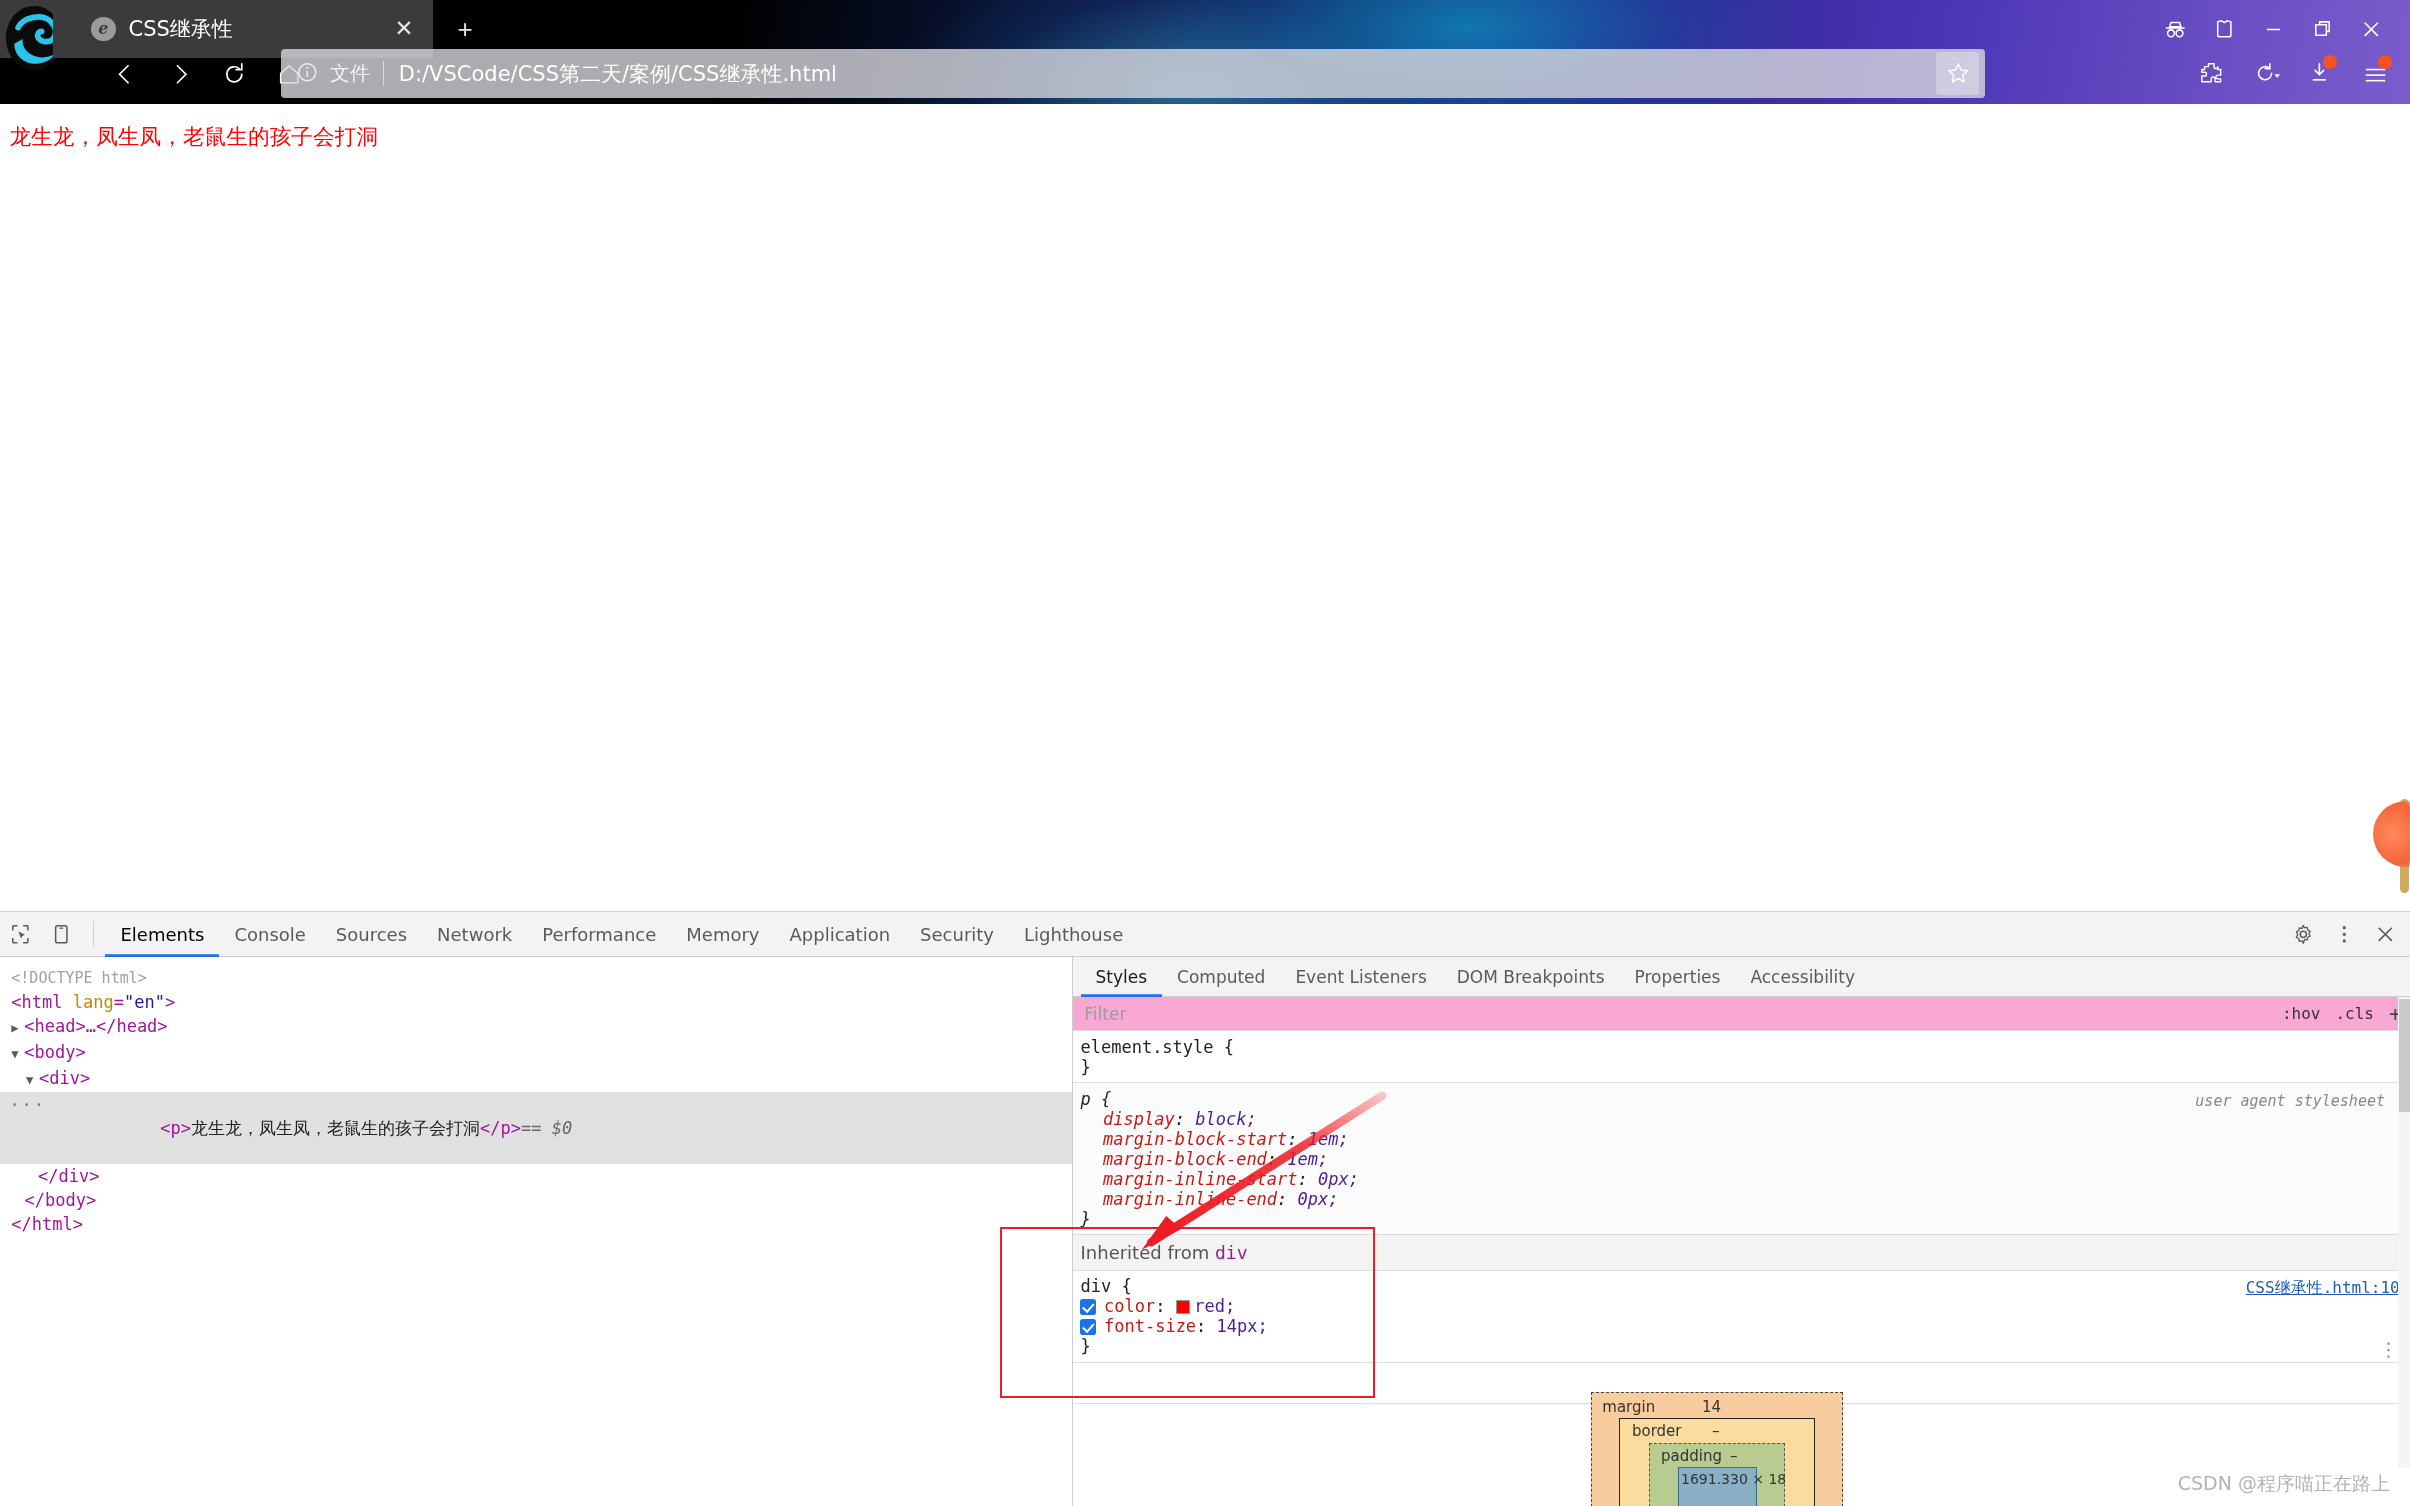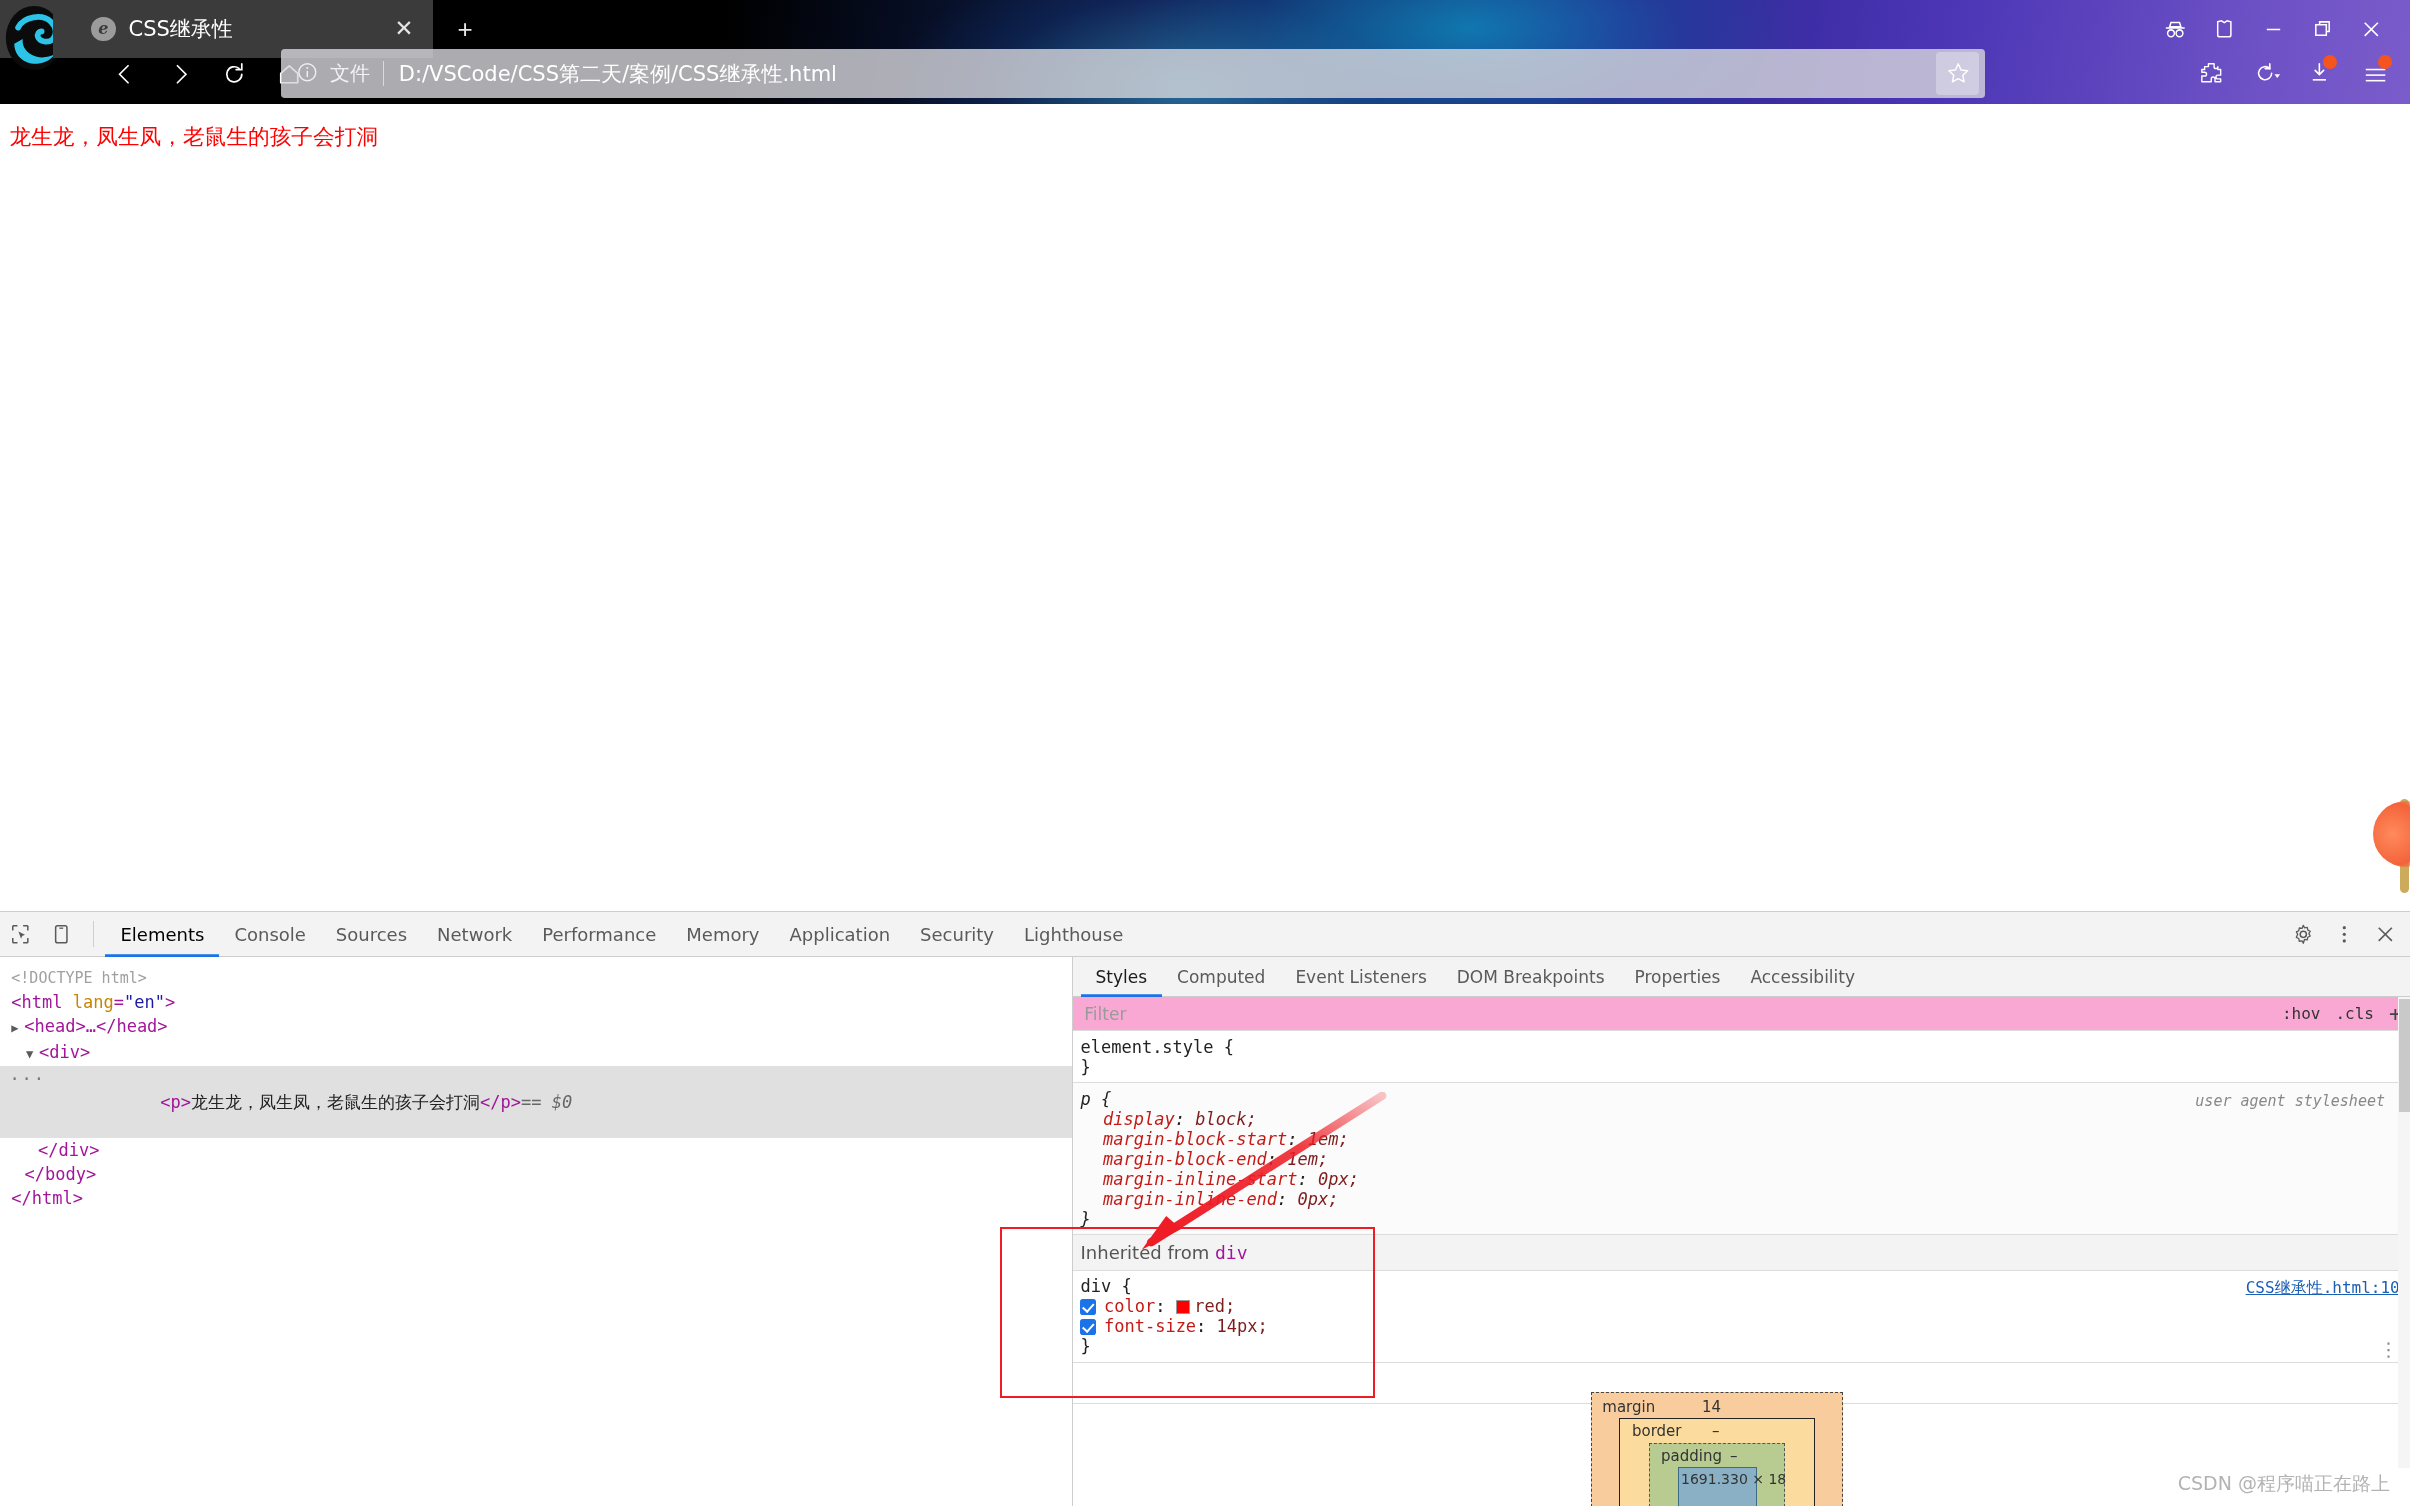--- a/index.html
+++ b/index.html
@@ -240,21 +240,21 @@
 
   .css-scroll { height: 476px; overflow: hidden; position: relative; }
   .css-block {
     font-family: "DejaVu Sans Mono", monospace;
     font-size: 17px; line-height: 20px; color: #222;
     padding: 5.6px 0 5.6px 5.6px; position: relative;
     border-bottom: 0.9px solid #dcdcdc;
   }
   .css-block.ua { background: #fbfbfb; font-style: italic; }
   .css-prop { color: #c41a16; }
-  .css-val { color: #7f1d1d; }
+  .css-val { color: #4c1d95; }
   .css-line { white-space: pre; padding-left: 1.9px; }
   .css-line.indent { padding-left: 24.5px; }
   .ua-label {
     position: absolute; right: 26px; top: 7.5px;
     color: #888; font-style: italic; font-size: 15px;
     font-family: "DejaVu Sans Mono", monospace;
   }
   .src-link {
     position: absolute; right: 11.3px; top: 7.5px;
     color: #1a5fb4; font-size: 16px; text-decoration: underline;
@@ -523,20 +523,21 @@
   <div class="dt-body">
 
     <div class="dom-pane">
       <div class="dom-tree">
         <div class="dom-line"><span class="tk-doctype">&lt;!DOCTYPE html&gt;</span></div>
 
         <div class="dom-line"><span class="tk-tag">&lt;html </span><span class="tk-attr">lang</span><span class="tk-tag">=</span><span class="tk-val">"en"</span><span class="tk-tag">&gt;</span></div>
 
         <div class="dom-line"><span class="tri">▶</span><span class="tk-tag">&lt;head&gt;…&lt;/head&gt;</span></div>
 
+        <div class="dom-line"><span class="tri">▼</span><span class="tk-tag">&lt;body&gt;</span></div>
 
         <div class="dom-line" style="padding-left:26px"><span class="tri">▼</span><span class="tk-tag">&lt;div&gt;</span></div>
 
         <div class="dom-line selected" style="padding-left:58px">
           <span class="dots">···</span><span class="tk-tag">&lt;p&gt;</span><span class="tk-text">龙生龙，凤生凤，老鼠生的孩子会打洞</span><span class="tk-tag">&lt;/p&gt;</span><span class="tk-dollar">== $0</span>
         </div>
 
         <div class="dom-line" style="padding-left:38px"><span class="tk-tag">&lt;/div&gt;</span></div>
         <div class="dom-line" style="padding-left:24.5px"><span class="tk-tag">&lt;/body&gt;</span></div>
         <div class="dom-line" style="padding-left:11.3px"><span class="tk-tag">&lt;/html&gt;</span></div>

